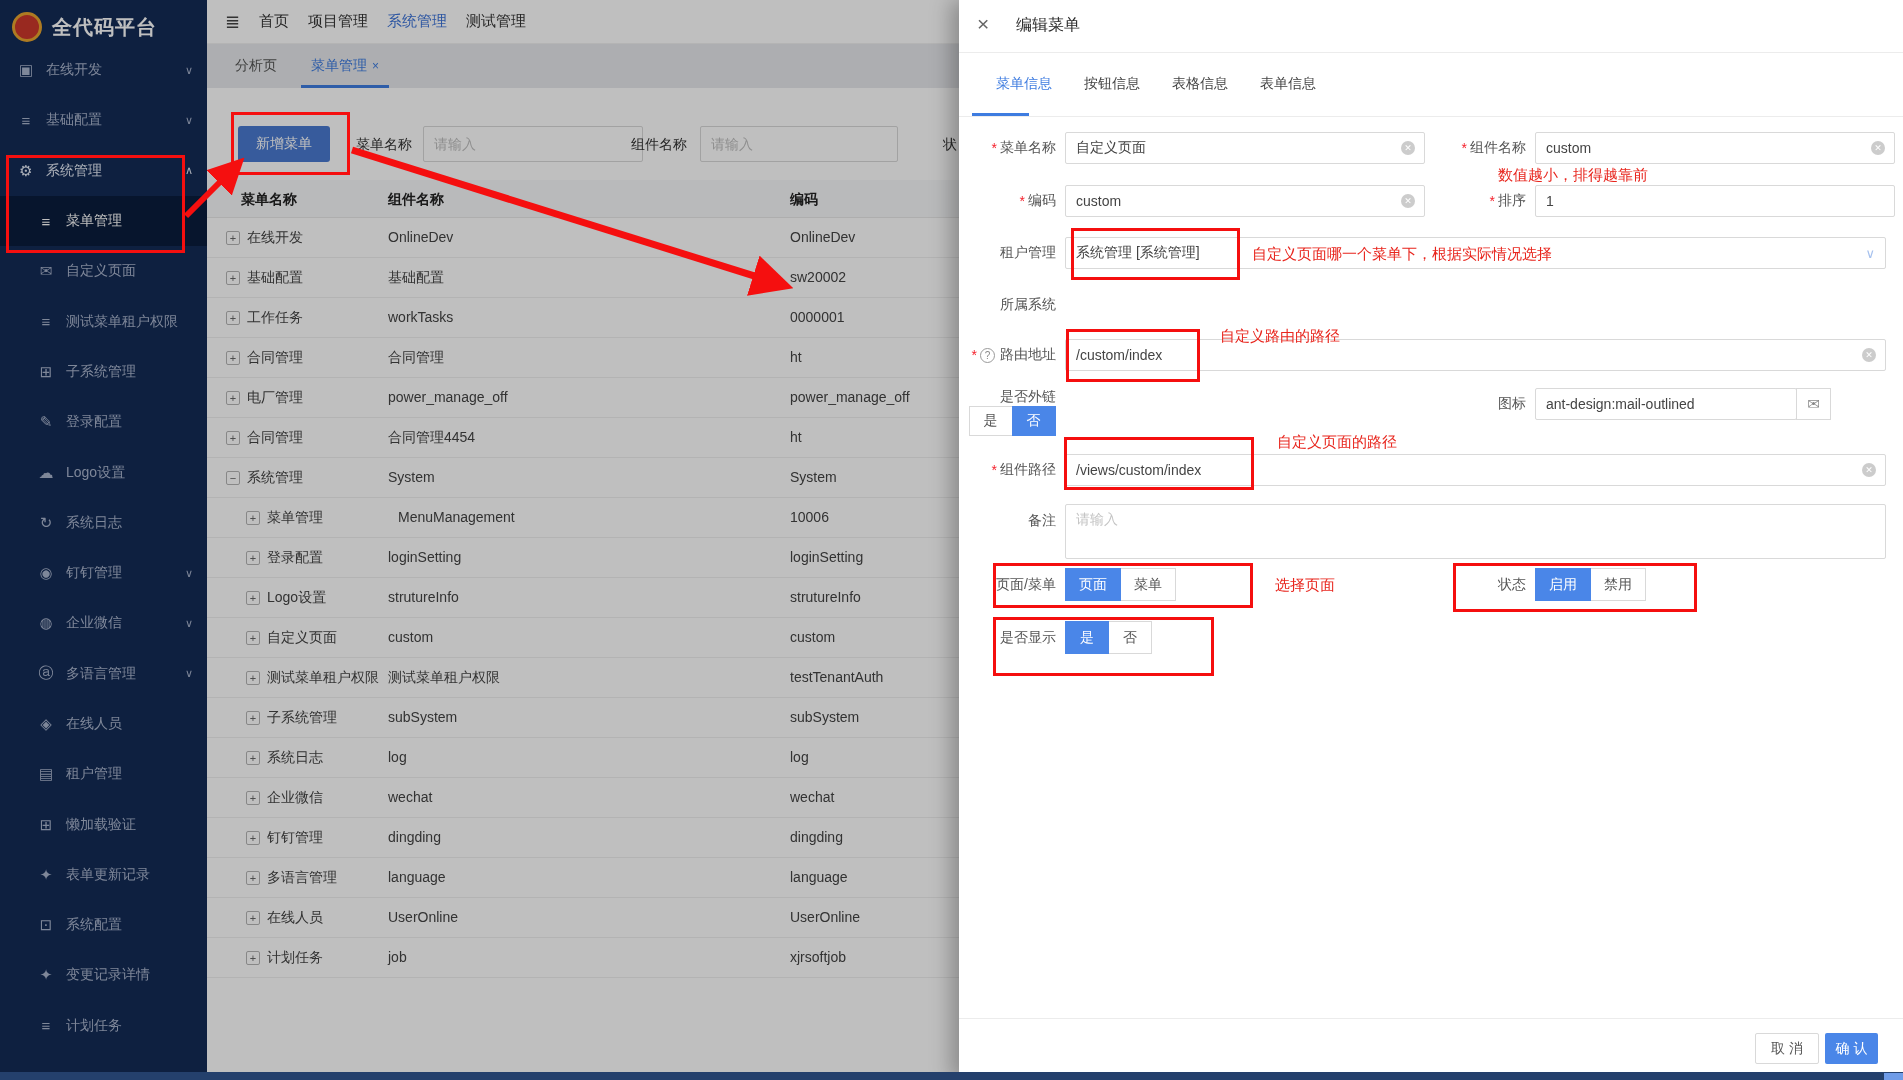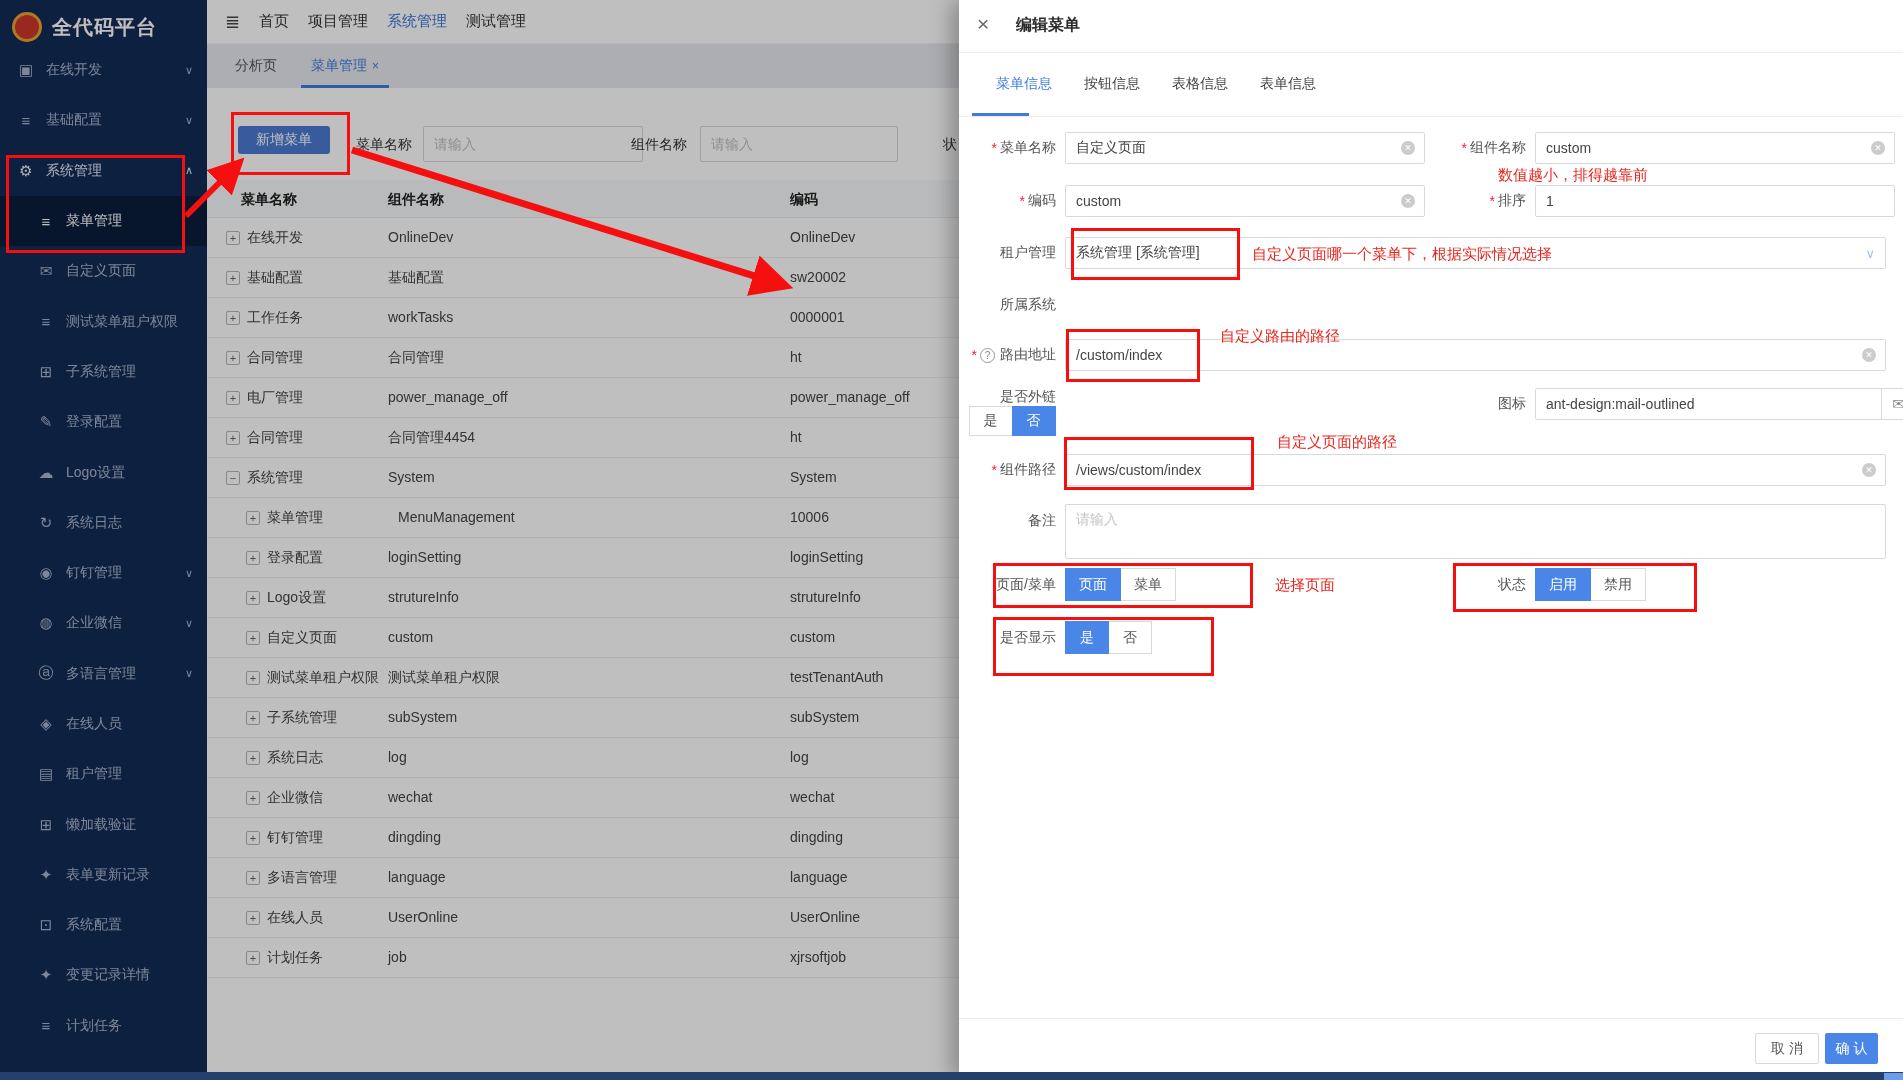--- a/index.html
+++ b/index.html
@@ -31,41 +31,41 @@
 
   
   .tabbar{left:207px;top:44px;width:752px;height:44px;background:#e7e9ec;display:flex;align-items:center;z-index:1;}
   .tab{font-size:14px;color:#555;margin-left:22px;height:44px;display:flex;align-items:center;position:relative;padding:0 6px;cursor:pointer;}
   .tab.active{color:#3e7ce0;}
   .tab.active::after{content:"";position:absolute;left:-4px;right:-4px;bottom:0;height:3px;background:#3e7ce0;}
   .tab .x{font-size:12px;margin-left:5px;color:#3e7ce0;}
 
   
   .content{left:207px;top:88px;width:752px;height:992px;background:#fff;z-index:1;}
-  .btn-add{position:absolute;left:31px;top:38px;width:92px;height:28px;background:#4a7ad0;color:#fff;
+  .btn-add{position:absolute;left:31px;top:38px;width:92px;height:36px;background:#4a7ad0;color:#fff;
     font-size:14px;border-radius:3px;display:flex;align-items:center;justify-content:center;cursor:pointer;}
   .t-label{position:absolute;font-size:14px;color:#333;}
   .t-input{position:absolute;border:1px solid #d9d9d9;border-radius:2px;background:#fff;font-size:14px;
     color:#444;padding:0 10px;box-sizing:border-box;height:36px;}
   .t-input::placeholder{color:#bfbfbf;}
   .thead{position:absolute;left:0;top:92px;width:752px;height:38px;background:#f7f8fa;border-bottom:1px solid #e9e9e9;box-sizing:border-box;}
   .thead span{position:absolute;top:0;line-height:38px;font-weight:bold;font-size:14px;color:#222;}
   .rows{position:absolute;left:0;top:130px;width:752px;}
   .trow{height:40px;border-bottom:1px solid #efefef;position:relative;font-size:14px;color:#444;box-sizing:border-box;}
   .expand{position:absolute;top:13px;width:14px;height:14px;border:1px solid #b5b5b5;border-radius:2px;
     background:#fff;font-size:11px;line-height:12px;text-align:center;color:#666;box-sizing:border-box;cursor:pointer;}
   .cell{position:absolute;top:0;line-height:39px;white-space:nowrap;}
 
   
   .mask{left:0;top:0;width:959px;height:1080px;background:rgba(0,0,0,0.25);z-index:5;}
 
   
   .drawer{left:959px;top:0;width:944px;height:1080px;background:#fff;z-index:10;box-shadow:-8px 0 20px rgba(0,0,0,0.28);}
   .d-close{position:absolute;left:18px;top:13px;font-size:21px;color:#666;cursor:pointer;line-height:1;}
-  .d-title{position:absolute;left:57px;top:15px;font-size:16px;font-weight:bold;color:#2b2b2b;}
+  .d-title{position:absolute;left:57px;top:15px;font-size:16px;font-weight:normal;color:#2b2b2b;}
   .d-line{position:absolute;left:0;width:944px;height:1px;background:#ececec;}
   .d-tabs{position:absolute;left:0;top:52px;width:944px;height:64px;}
   .d-tab{position:absolute;top:0;width:88px;height:64px;display:flex;align-items:center;font-size:14px;color:#444;cursor:pointer;margin-left:24px;}
   .d-tab.active{color:#3e7ce0;}
   .d-underline{position:absolute;top:61px;height:3px;background:#3e7ce0;}
 
   .frow{position:absolute;display:flex;align-items:center;}
   .flabel{width:106px;text-align:right;padding-right:9px;font-size:14px;color:#555;flex-shrink:0;box-sizing:border-box;
     display:flex;justify-content:flex-end;align-items:center;white-space:nowrap;}
   .flabel-r{width:146px;}
@@ -449,21 +449,21 @@
         </div>
       <div class="tgl small">
           <span>是</span>
           <span class="on">否</span>
         </div>
     </div>
     <div class="frow" style="left:430px;top:388px;">
       <div class="flabel flabel-r">
           <span>图标</span>
         </div>
-      <div class="d-input" style="width:347px;padding-right:20px;">
+      <div class="d-input" style="width:262px;padding-right:20px;">
         <span>ant-design:mail-outlined</span>
       </div>
       <div class="addon">✉</div>
     </div>
 
     <div class="frow" style="left:0;top:454px;">
       <div class="flabel">
           <span class="star">*</span>
           <span>组件路径</span>
         </div>

